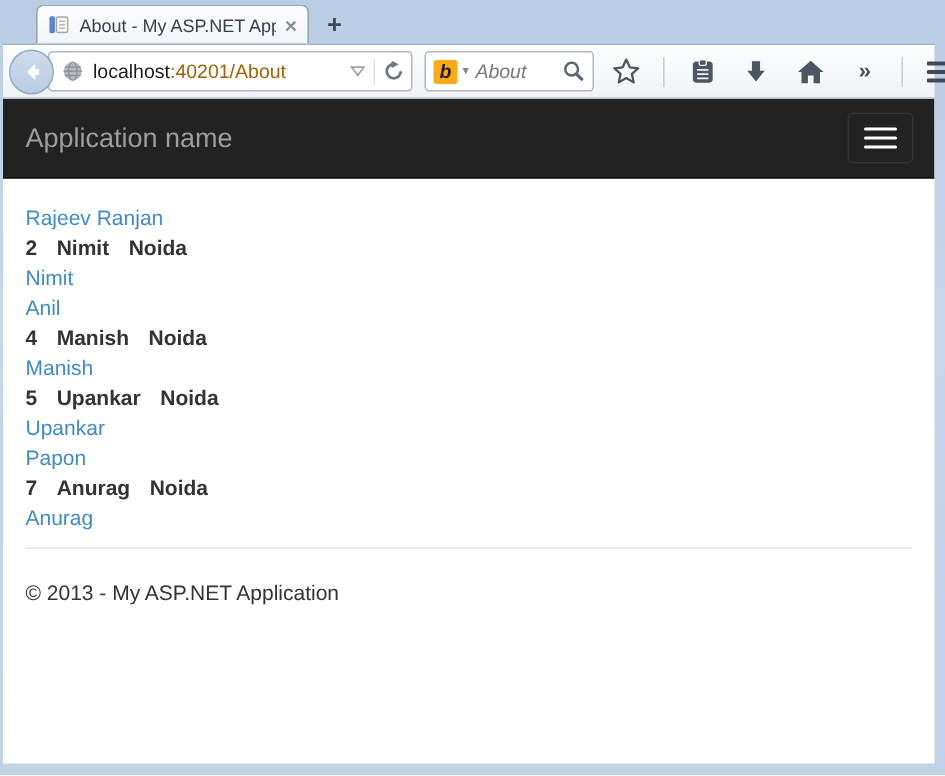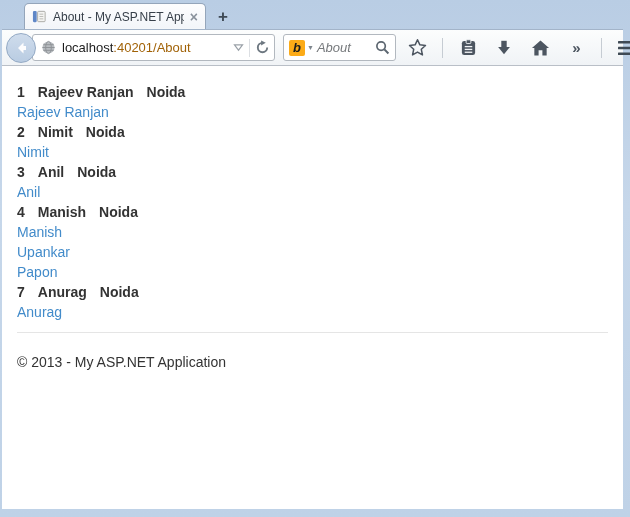--- a/index.html
+++ b/index.html
@@ -208,34 +208,41 @@
         <svg width="20" height="16" viewBox="0 0 20 16">
           <rect x="1" y="1" width="18" height="2.6" rx="0.5" fill="#3f4a55"></rect>
           <rect x="1" y="6.7" width="18" height="2.6" rx="0.5" fill="#3f4a55"></rect>
           <rect x="1" y="12.4" width="18" height="2.6" rx="0.5" fill="#3f4a55"></rect>
         </svg>
       </span>
     </div>
   </div>
 
   <div class="viewport">
+    <div class="navbar">
+      <span class="brand">Application name</span>
+      <button class="navbar-toggle">
+        <span class="icon-bar"></span>
+        <span class="icon-bar"></span>
+        <span class="icon-bar"></span>
+      </button>
+    </div>
 
     <div class="content">
-      <div class="member-head"><span>1</span><span>Rajeev Ranjan</span><span>Noida</span></div>
       <div class="member-link"><a href="#">Rajeev Ranjan</a></div>
 
       <div class="member-head"><span>2</span><span>Nimit</span><span>Noida</span></div>
       <div class="member-link"><a href="#">Nimit</a></div>
 
-      <div class="member-head"><span>3</span><span>Anil</span><span>Noida</span></div>
       <div class="member-link"><a href="#">Anil</a></div>
 
       <div class="member-head"><span>4</span><span>Manish</span><span>Noida</span></div>
       <div class="member-link"><a href="#">Manish</a></div>
 
+      <div class="member-head"><span>5</span><span>Upankar</span><span>Noida</span></div>
       <div class="member-link"><a href="#">Upankar</a></div>
 
       <div class="member-link"><a href="#">Papon</a></div>
 
       <div class="member-head"><span>7</span><span>Anurag</span><span>Noida</span></div>
       <div class="member-link"><a href="#">Anurag</a></div>
     </div>
 
     <div class="footer-area">
       <hr>

